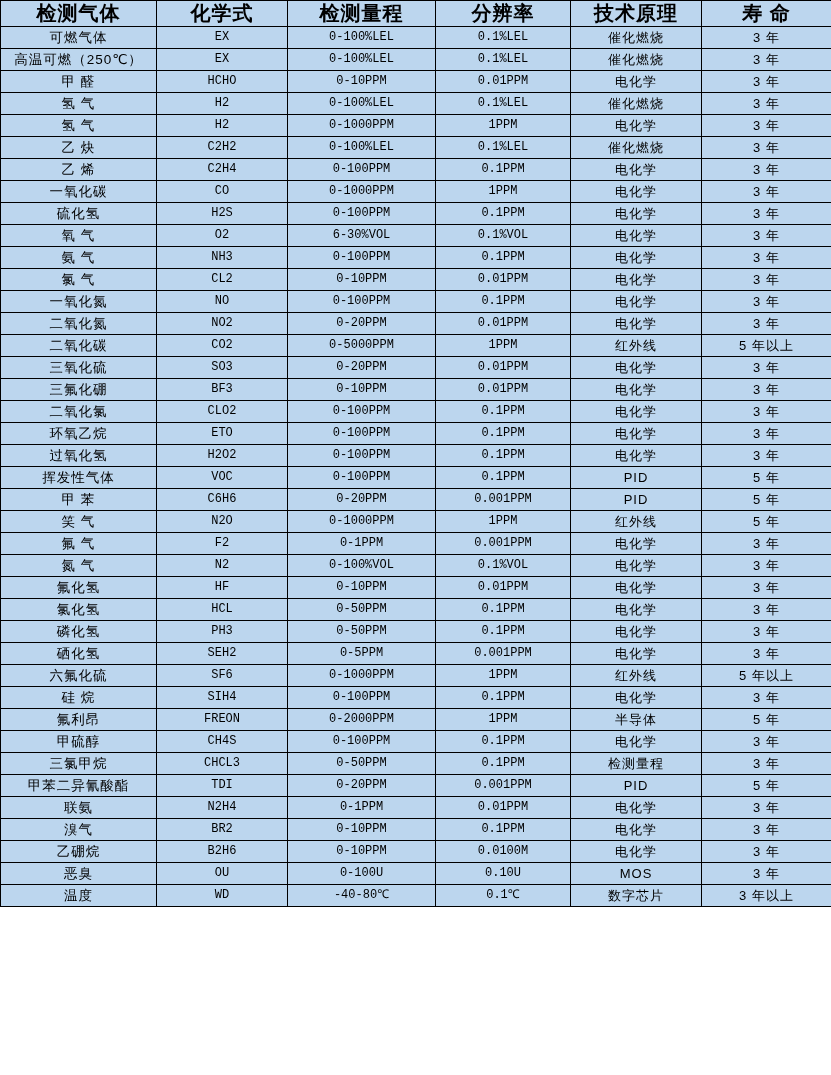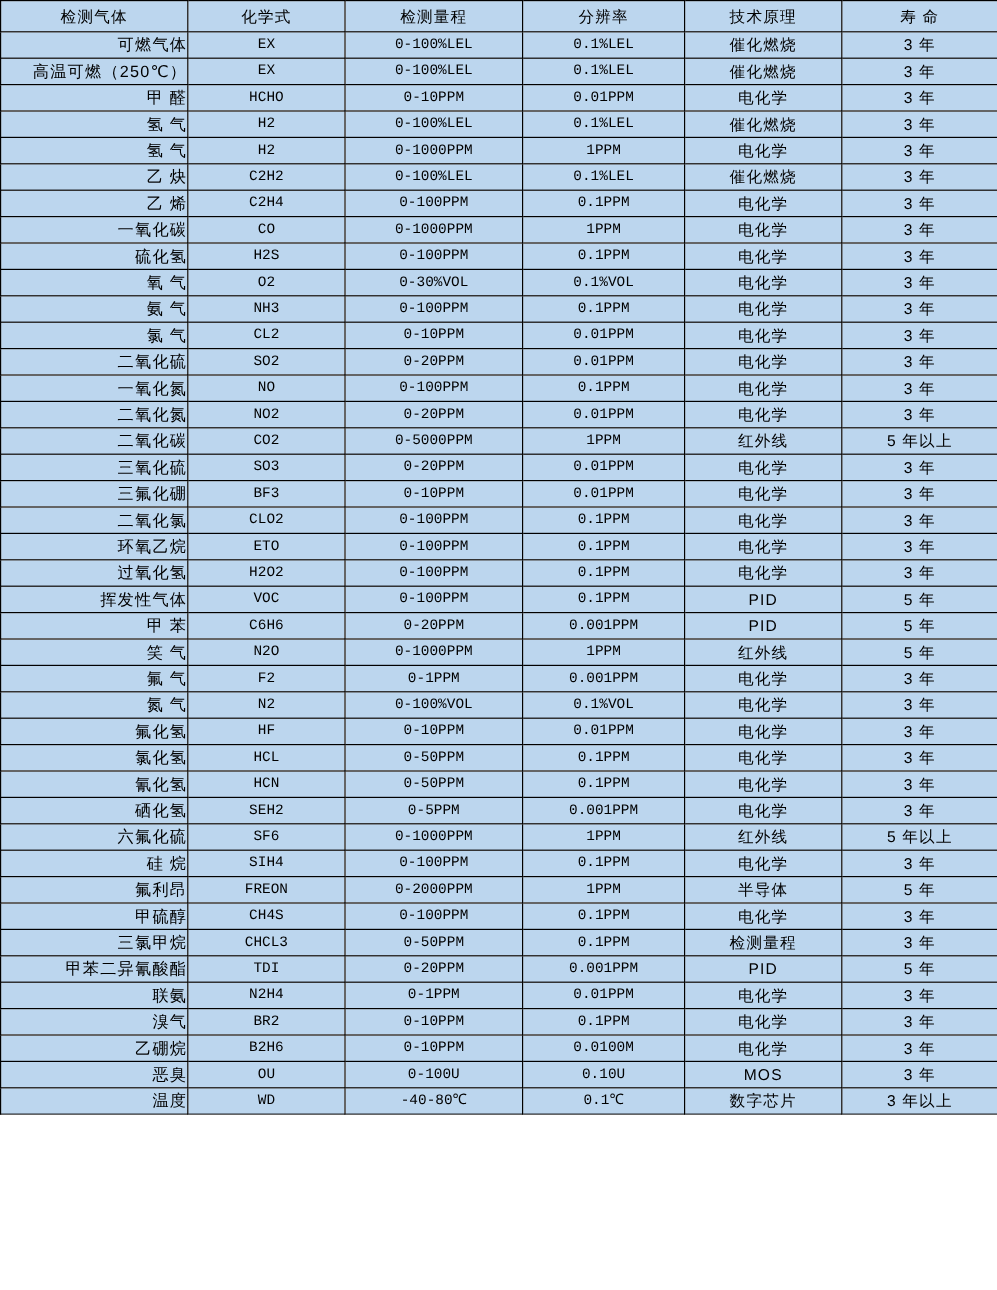--- a/index.html
+++ b/index.html
@@ -26,28 +26,27 @@
     padding: 0;
     height: 21px;
     line-height: 21px;
     font-size: 13px;
     overflow: hidden;
     white-space: nowrap;
   }
   #gas-table thead td {
     height: 25px;
     line-height: 25px;
-    font-size: 13px;
-    font-weight: normal;
+    font-size: 20px;
+    font-weight: bold;
     letter-spacing: 1px;
   }
   #gas-table tbody td.c-name {
     font-size: 13.5px;
     letter-spacing: 1px;
-    text-align: right;
   }
   #gas-table tbody td.c-formula,
   #gas-table tbody td.c-range,
   #gas-table tbody td.c-res {
     font-family: "Liberation Mono", "DejaVu Sans Mono", monospace;
     font-size: 12px;
     letter-spacing: 0px;
   }
   #gas-table tbody td.c-tech,
   #gas-table tbody td.c-life {
@@ -152,45 +151,37 @@
         <td class="c-name">硫化氢</td>
         <td class="c-formula">H2S</td>
         <td class="c-range">0-100PPM</td>
         <td class="c-res">0.1PPM</td>
         <td class="c-tech">电化学</td>
         <td class="c-life">3 年</td>
       </tr>
       <tr>
         <td class="c-name">氧 气</td>
         <td class="c-formula">O2</td>
-        <td class="c-range">0-30%VOL</td>
+        <td class="c-range">6-30%VOL</td>
         <td class="c-res">0.1%VOL</td>
         <td class="c-tech">电化学</td>
         <td class="c-life">3 年</td>
       </tr>
       <tr>
         <td class="c-name">氨 气</td>
         <td class="c-formula">NH3</td>
         <td class="c-range">0-100PPM</td>
         <td class="c-res">0.1PPM</td>
         <td class="c-tech">电化学</td>
         <td class="c-life">3 年</td>
       </tr>
       <tr>
         <td class="c-name">氯 气</td>
         <td class="c-formula">CL2</td>
         <td class="c-range">0-10PPM</td>
-        <td class="c-res">0.01PPM</td>
-        <td class="c-tech">电化学</td>
-        <td class="c-life">3 年</td>
-      </tr>
-      <tr>
-        <td class="c-name">二氧化硫</td>
-        <td class="c-formula">SO2</td>
-        <td class="c-range">0-20PPM</td>
         <td class="c-res">0.01PPM</td>
         <td class="c-tech">电化学</td>
         <td class="c-life">3 年</td>
       </tr>
       <tr>
         <td class="c-name">一氧化氮</td>
         <td class="c-formula">NO</td>
         <td class="c-range">0-100PPM</td>
         <td class="c-res">0.1PPM</td>
         <td class="c-tech">电化学</td>
@@ -302,22 +293,22 @@
       </tr>
       <tr>
         <td class="c-name">氯化氢</td>
         <td class="c-formula">HCL</td>
         <td class="c-range">0-50PPM</td>
         <td class="c-res">0.1PPM</td>
         <td class="c-tech">电化学</td>
         <td class="c-life">3 年</td>
       </tr>
       <tr>
-        <td class="c-name">氰化氢</td>
-        <td class="c-formula">HCN</td>
+        <td class="c-name">磷化氢</td>
+        <td class="c-formula">PH3</td>
         <td class="c-range">0-50PPM</td>
         <td class="c-res">0.1PPM</td>
         <td class="c-tech">电化学</td>
         <td class="c-life">3 年</td>
       </tr>
       <tr>
         <td class="c-name">硒化氢</td>
         <td class="c-formula">SEH2</td>
         <td class="c-range">0-5PPM</td>
         <td class="c-res">0.001PPM</td>

